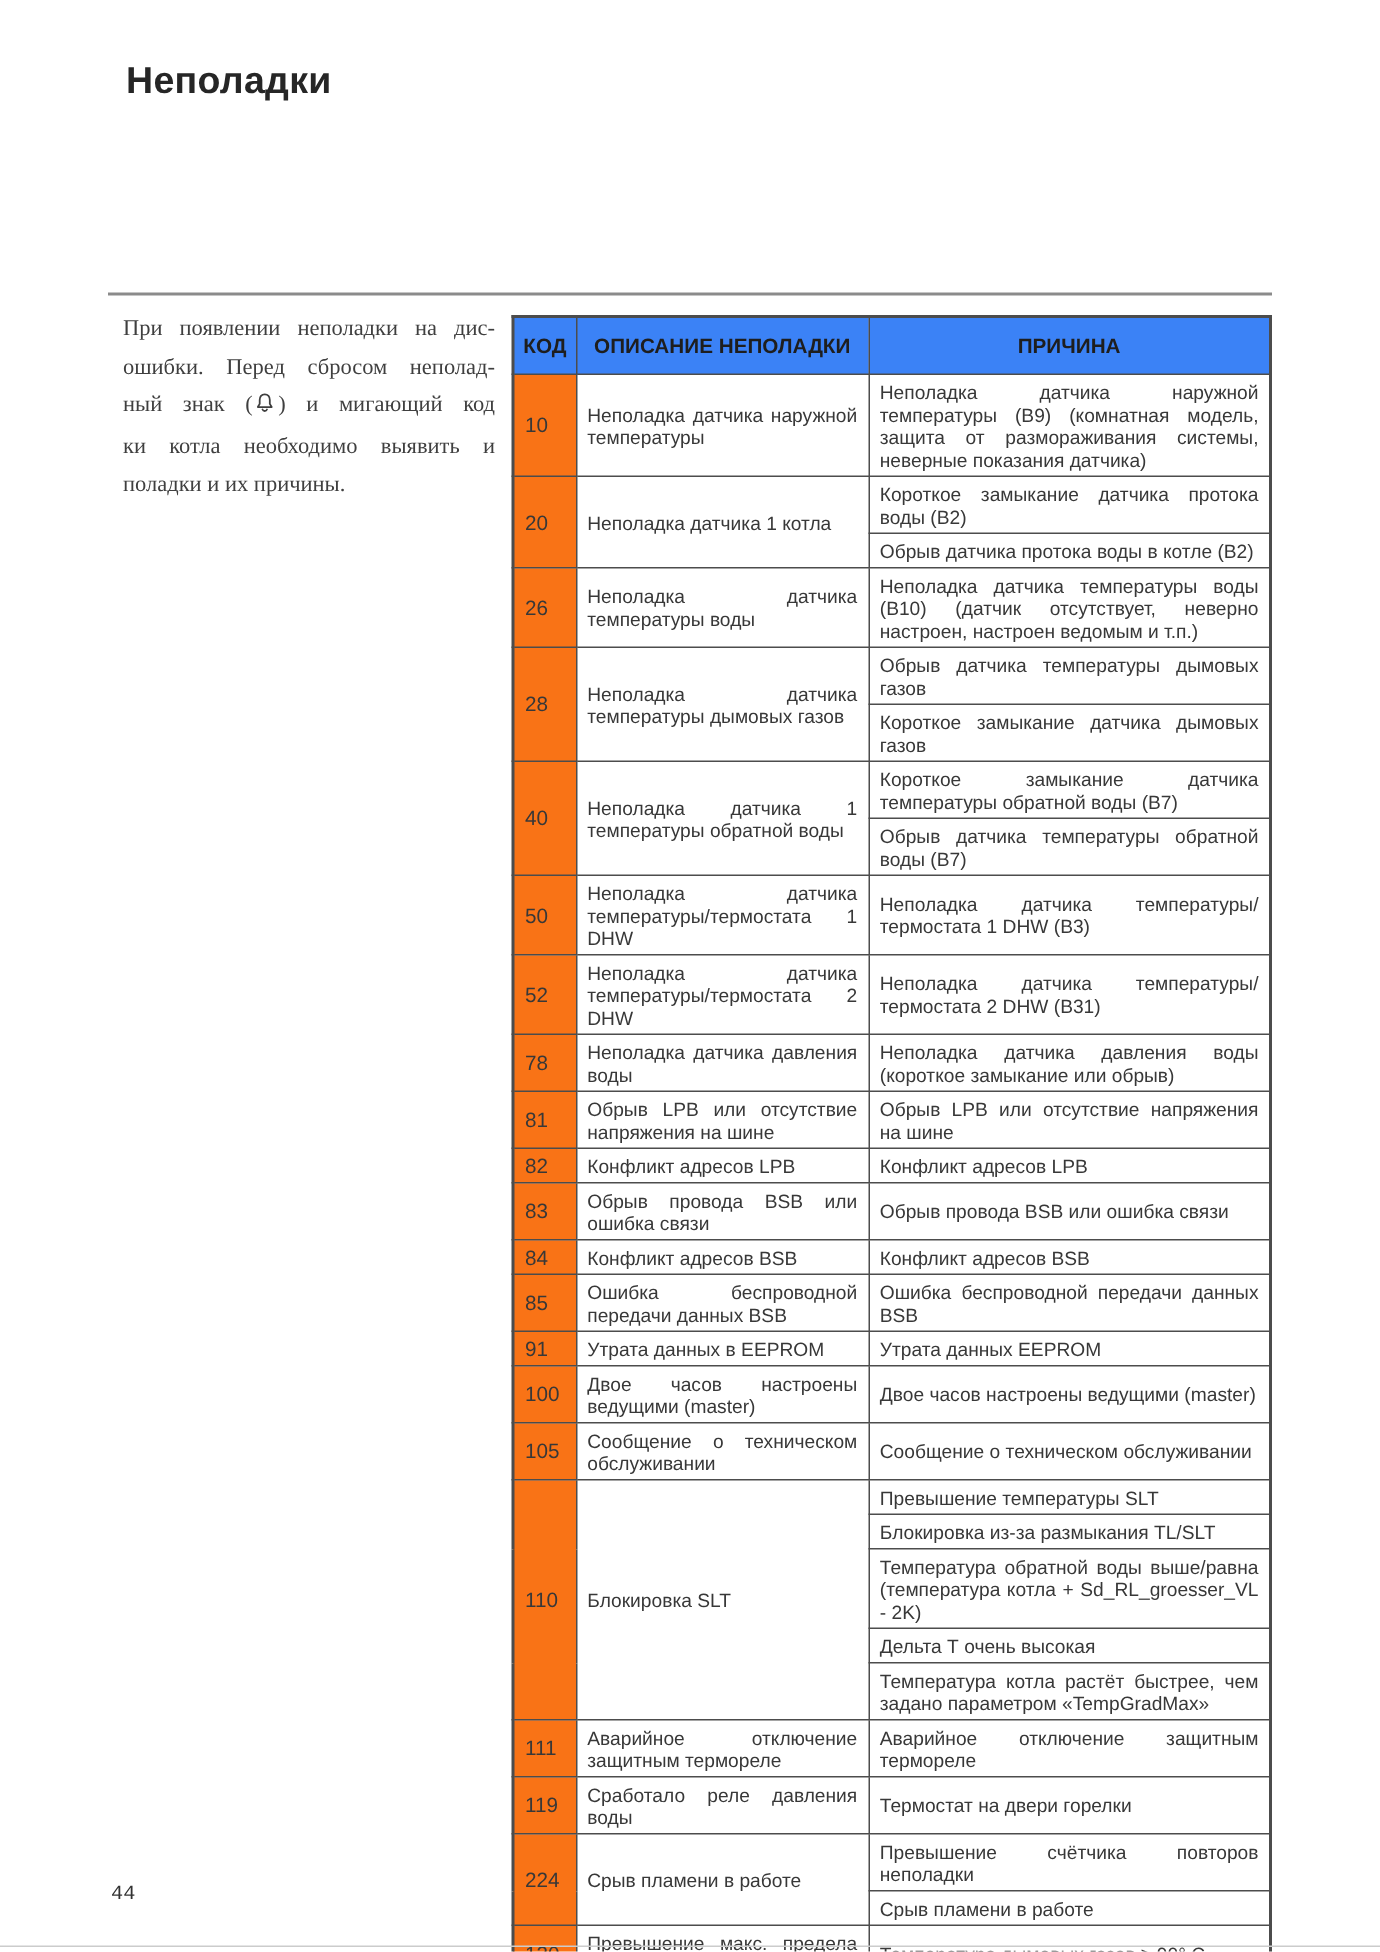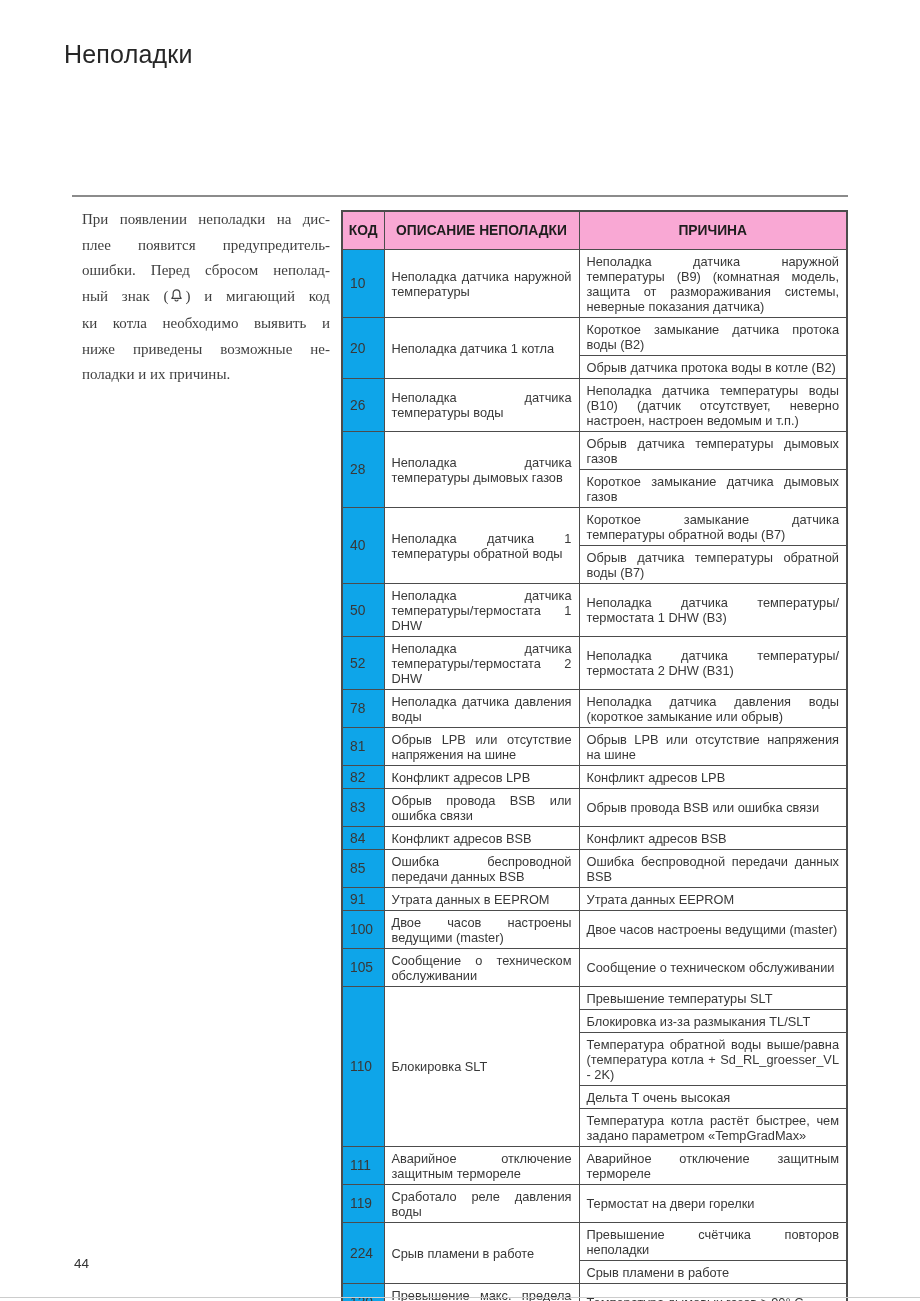--- a/index.html
+++ b/index.html
@@ -7,22 +7,22 @@
     width:920px; height:1301px;
     background:#ffffff;
     font-family:"Liberation Sans", sans-serif;
     color:#3c3c3c;
     position:relative;
     overflow:hidden;
   }
   .page { position:relative; width:920px; height:1301px; }
 
   .title {
-    position:absolute; left:64px; top:40px;
-    font-size:25px; font-weight:normal; color:#262626;
+    position:absolute; left:84px; top:40px;
+    font-size:25px; font-weight:bold; color:#262626;
     margin:0; letter-spacing:0.2px;
   }
 
   .rule {
     position:absolute; left:72px; top:195px; width:776px; height:0;
     border-top:2px solid #8b8b8b;
   }
 
   .intro {
     position:absolute; left:82px; top:207px; width:248px;
@@ -37,60 +37,58 @@
     width:505px; table-layout:fixed;
     border-collapse:collapse;
     font-size:12.8px; line-height:15px; color:#383838;
   }
   table.faults col.c-code  { width:42px; }
   table.faults col.c-desc  { width:195px; }
   table.faults col.c-cause { width:268px; }
   table.faults th, table.faults td { border:1px solid #4c4c4c; }
   table.faults { border:2px solid #4c4c4c; }
   table.faults th {
-    background:#f9a8d4; color:#1e1e1e;
+    background:#3b82f6; color:#1e1e1e;
     font-size:13.8px; font-weight:bold; text-align:center;
     padding:11px 3px;
   }
   table.faults td { padding:3.5px 7px; vertical-align:middle; }
   table.faults td.code {
-    background:#0ea5e9; font-size:13.8px;
+    background:#f97316; font-size:13.8px;
     padding-left:7px; text-align:left;
   }
   table.faults td.desc  { text-align:justify; }
   table.faults td.cause { text-align:justify; }
 
   .page-number {
     position:absolute; left:74px; top:1256px;
-    font-size:13.5px; color:#333333;
+    font-size:13.5px; color:#333333;font-family:Liberation Mono, monospace;
   }
   .bottom-edge {
     position:absolute; left:0; top:1297px; width:920px; height:0;
     border-top:1px solid #cccccc;
   }
 </style>
 </head>
 <body>
 
 <div class="page">
 
   <h1 class="title">Неполадки</h1>
 
   <div class="rule"></div>
 
   <div class="intro">
     <div class="line">При появлении неполадки на дис-</div>
-    <div class="line">плее появится предупредитель-</div>
     <div class="line">ошибки. Перед сбросом неполад-</div>
     <div class="line"><span>ный знак (</span><span class="bell"><svg width="15" height="15" viewBox="0 0 24 24">
             <path d="M12 3 C8.6 3 6.6 5.6 6.6 9 L6.6 13.2 L4.6 16.6 L19.4 16.6 L17.4 13.2 L17.4 9 C17.4 5.6 15.4 3 12 3 Z" fill="none" stroke="#3f3f3f" stroke-width="1.9" stroke-linejoin="round"></path>
             <path d="M9.6 19.2 a2.6 2.6 0 0 0 4.8 0" fill="none" stroke="#3f3f3f" stroke-width="1.9" stroke-linecap="round"></path>
           </svg></span><span>) и мигающий код</span></div>
     <div class="line">ки котла необходимо выявить и</div>
-    <div class="line">ниже приведены возможные не-</div>
     <div class="line last">поладки и их причины.</div>
   </div>
 
   <table class="faults">
     <colgroup>
       <col class="c-code">
         <col class="c-desc">
         <col class="c-cause">
     </colgroup>
     <thead>

